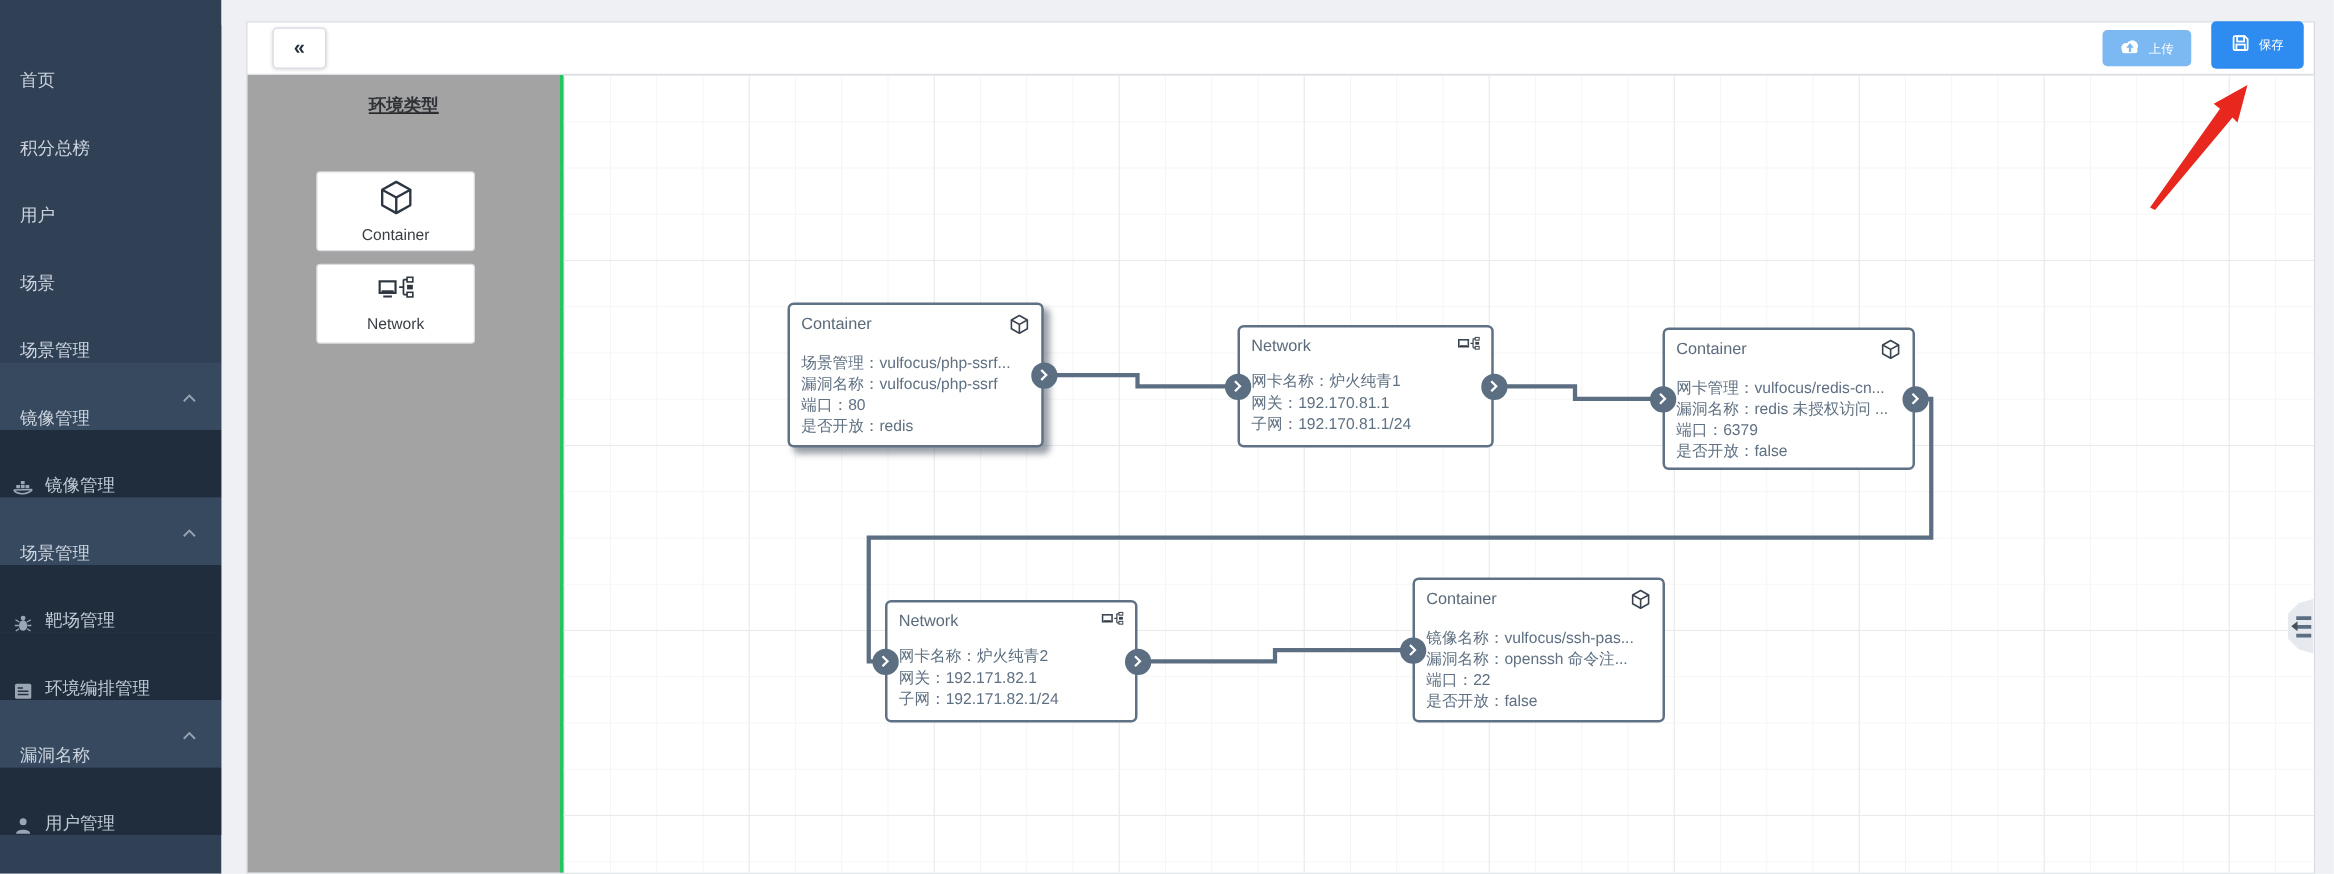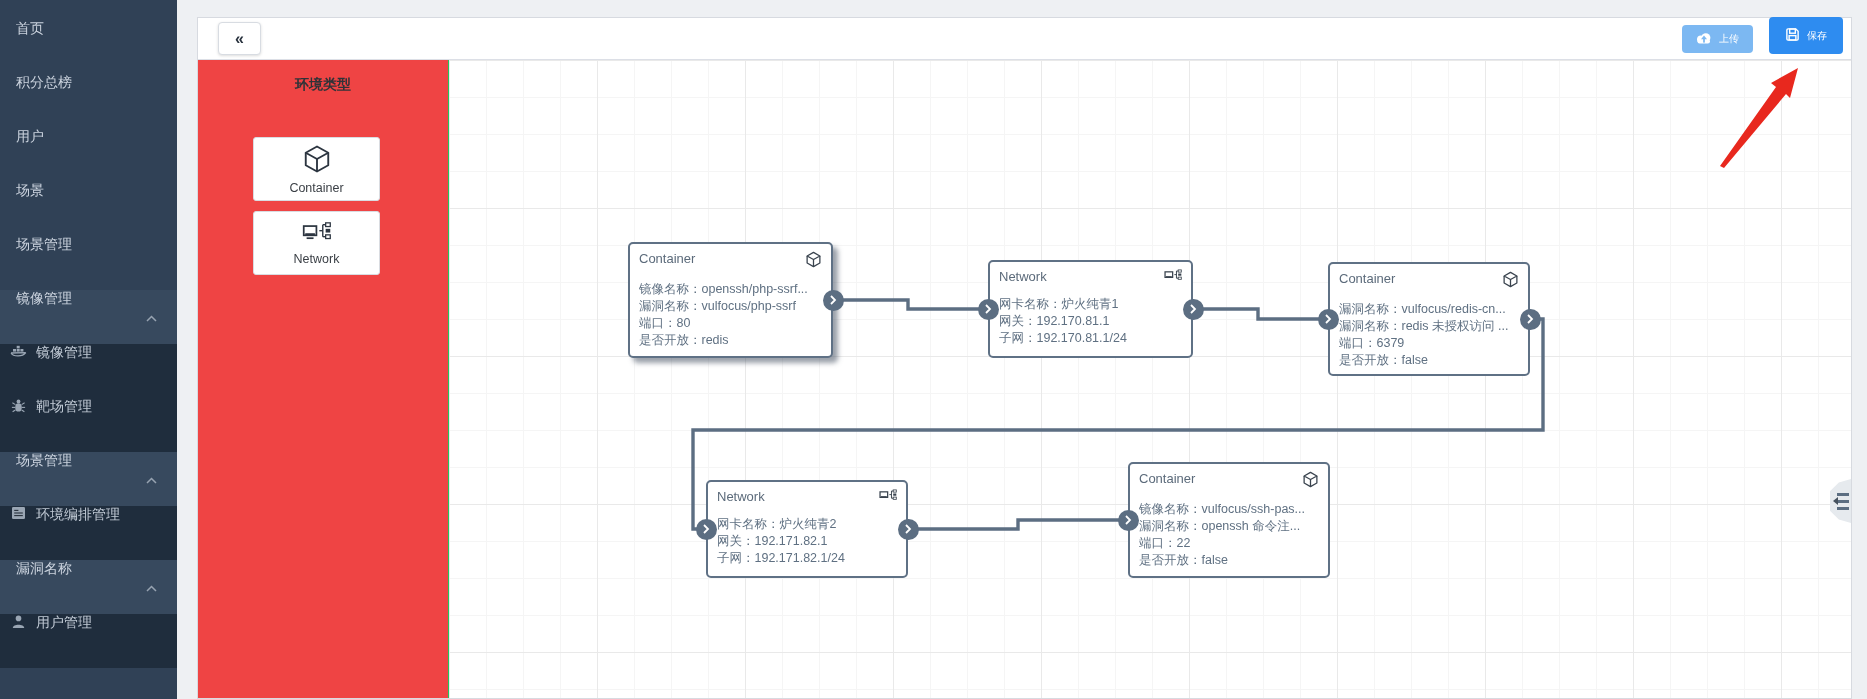--- a/index.html
+++ b/index.html
@@ -3,37 +3,37 @@
 <meta charset="utf-8">
 <style>
   html,body{margin:0;padding:0;}
   body{
     position:relative;width:1867px;height:699px;overflow:hidden;
     background:#eef0f3;
     font-family:"Liberation Sans", sans-serif;
   }
   
   .sidebar{position:absolute;left:0;top:0;width:177px;height:699px;background:#304156;padding-top:20px;box-sizing:border-box;}
-  .sb-row{height:54px;display:flex;align-items:flex-start;font-size:14px;color:#ccd4df;cursor:pointer;box-sizing:border-box;}
+  .sb-row{height:54px;display:flex;align-items:flex-end;font-size:14px;color:#ccd4df;cursor:pointer;box-sizing:border-box;}
   .sb-item{padding-left:16px;background:#304156;}
   .sb-group{padding-left:16px;background:#37495e;position:relative;}
   .sb-group .chev{position:absolute;right:20px;top:50%;transform:translateY(-50%);}
   .sb-sub{padding-left:9px;background:#1f2d3d;color:#c2cbd6;}
   .sb-sub .sb-icon{width:18px;display:flex;justify-content:center;margin-right:9px;}
   
   .main-panel{position:absolute;left:197px;top:17px;width:1655px;height:682px;background:#fff;border:1px solid #d7dae0;box-sizing:border-box;display:flex;flex-direction:column;}
   .toolbar{height:41px;border-bottom:1px solid #dcdfe6;position:relative;flex:0 0 auto;}
   .collapse-btn{position:absolute;left:20px;top:4px;width:43px;height:33px;background:#fff;border:1px solid #d8dce2;border-radius:4px;box-shadow:0 1px 3px rgba(0,0,0,.14);font-size:16px;font-weight:bold;color:#27303c;display:flex;align-items:center;justify-content:center;cursor:pointer;}
   .toolbar-right{position:absolute;right:8px;top:0;height:41px;display:flex;align-items:center;gap:16px;}
   .btn{border:none;border-radius:4px;color:#fff;font-size:10px;display:inline-flex;align-items:center;gap:7px;cursor:pointer;font-family:inherit;}
   .btn-upload{background:#7cb8f2;padding:7px 14px;}
   .btn-save{background:#2e8cf0;padding:10px 16px;margin-top:-6px;justify-content:center;}
   
   .content{flex:1;display:flex;min-height:0;}
-  .palette{width:250px;border-right:1px solid #22c55e;background:#ef4444;flex:0 0 auto;position:relative;}
+  .palette{width:250px;border-right:3px solid #22c55e;background:#a3a3a3;flex:0 0 auto;position:relative;text-decoration:underline;}
   .palette-title{margin-top:16px;text-align:center;font-size:14px;font-weight:bold;color:#2f3338;}
   .palette-item{position:absolute;left:55px;width:125px;height:62px;border:1px solid #d9dce1;border-radius:3px;background:#fff;display:flex;flex-direction:column;align-items:center;justify-content:center;gap:3px;cursor:grab;}
   .palette-item .plabel{font-size:12.5px;color:#3a3f45;}
   .pi-container{top:77px;}
   .pi-network{top:151px;}
   
   .canvas{flex:1;position:relative;overflow:hidden;background-color:#fff;
     background-image:
       linear-gradient(#e9e9e9 1px, transparent 1px),
       linear-gradient(90deg,#e9e9e9 1px, transparent 1px),
@@ -89,44 +89,44 @@
             <rect x="3" y="5" width="3" height="2.6"></rect>
             <rect x="6.7" y="5" width="3" height="2.6"></rect>
             <rect x="10.4" y="5" width="3" height="2.6"></rect>
             <rect x="6.7" y="1.8" width="3" height="2.6"></rect>
           </g>
           <path d="M1,9 C3.5,13 12.5,13 15.8,8.6 M1,9 L15.8,8.6" fill="none" stroke="#9aa6b4" stroke-width="1.3"></path>
         </svg>
     </span>
     <span>镜像管理</span>
   </div>
+  <div class="sb-row sb-group">
+    <span>场景管理</span>
+    <span class="chev"><svg width="11" height="7" viewBox="0 0 11 7">
+          <polyline points="1,6 5.5,1.5 10,6" fill="none" stroke="#97a3b1" stroke-width="1.5"></polyline>
+        </svg></span>
+  </div>
+
   <div class="sb-row sb-sub">
     <span class="sb-icon">
       <svg width="15" height="15" viewBox="0 0 15 15">
           <circle cx="7.5" cy="3.4" r="1.9" fill="#9aa6b4"></circle>
           <ellipse cx="7.5" cy="9.4" rx="3.3" ry="4.2" fill="#9aa6b4"></ellipse>
           <g stroke="#9aa6b4" stroke-width="1.1">
             <line x1="4.4" y1="6.6" x2="1.4" y2="4.8"></line>
             <line x1="10.6" y1="6.6" x2="13.6" y2="4.8"></line>
             <line x1="4.1" y1="9.4" x2="0.9" y2="9.4"></line>
             <line x1="10.9" y1="9.4" x2="14.1" y2="9.4"></line>
             <line x1="4.4" y1="12" x2="1.6" y2="13.8"></line>
             <line x1="10.6" y1="12" x2="13.4" y2="13.8"></line>
           </g>
         </svg>
     </span>
     <span>靶场管理</span>
   </div>
-
-  <div class="sb-row sb-group">
-    <span>场景管理</span>
-    <span class="chev"><svg width="11" height="7" viewBox="0 0 11 7">
-          <polyline points="1,6 5.5,1.5 10,6" fill="none" stroke="#97a3b1" stroke-width="1.5"></polyline>
-        </svg></span>
-  </div>
   <div class="sb-row sb-sub">
     <span class="sb-icon">
       <svg width="15" height="14" viewBox="0 0 15 14">
           <rect x="1" y="1" width="13" height="12" rx="1.2" fill="#9aa6b4"></rect>
           <g stroke="#27303c" stroke-width="1.1">
             <line x1="3.2" y1="4.4" x2="7.4" y2="4.4"></line>
             <line x1="3.2" y1="7" x2="11.8" y2="7"></line>
             <line x1="3.2" y1="9.6" x2="11.8" y2="9.6"></line>
           </g>
         </svg>
@@ -246,21 +246,21 @@
           <span class="node-title">Container</span>
           <span><svg width="17" height="17" viewBox="0 0 24 24">
                 <g fill="none" stroke="#39434e" stroke-width="1.8" stroke-linejoin="round">
                   <polygon points="12,2 21,7 12,12 3,7"></polygon>
                   <polyline points="3,7 3,17 12,22 21,17 21,7"></polyline>
                   <line x1="12" y1="12" x2="12" y2="22"></line>
                 </g>
               </svg></span>
         </div>
         <div class="node-body">
-          <div>镜像名称：openssh/php-ssrf...</div>
+          <div>场景管理：vulfocus/php-ssrf...</div>
           <div>漏洞名称：vulfocus/php-ssrf</div>
           <div>端口：80</div>
           <div>是否开放：redis</div>
         </div>
       </div>
 
       <div class="node" style="left:539px;top:200px;width:205px;height:98px;">
         <div class="node-title-row">
           <span class="node-title">Network</span>
           <span><svg width="18" height="14" viewBox="0 0 26 20">
@@ -293,21 +293,21 @@
           <span class="node-title">Container</span>
           <span><svg width="17" height="17" viewBox="0 0 24 24">
                 <g fill="none" stroke="#39434e" stroke-width="1.8" stroke-linejoin="round">
                   <polygon points="12,2 21,7 12,12 3,7"></polygon>
                   <polyline points="3,7 3,17 12,22 21,17 21,7"></polyline>
                   <line x1="12" y1="12" x2="12" y2="22"></line>
                 </g>
               </svg></span>
         </div>
         <div class="node-body">
-          <div>漏洞名称：vulfocus/redis-cn...</div>
+          <div>网卡管理：vulfocus/redis-cn...</div>
           <div>漏洞名称：redis 未授权访问 ...</div>
           <div>端口：6379</div>
           <div>是否开放：false</div>
         </div>
       </div>
 
       <div class="node" style="left:257px;top:420px;width:202px;height:98px;">
         <div class="node-title-row">
           <span class="node-title">Network</span>
           <span><svg width="18" height="14" viewBox="0 0 26 20">

